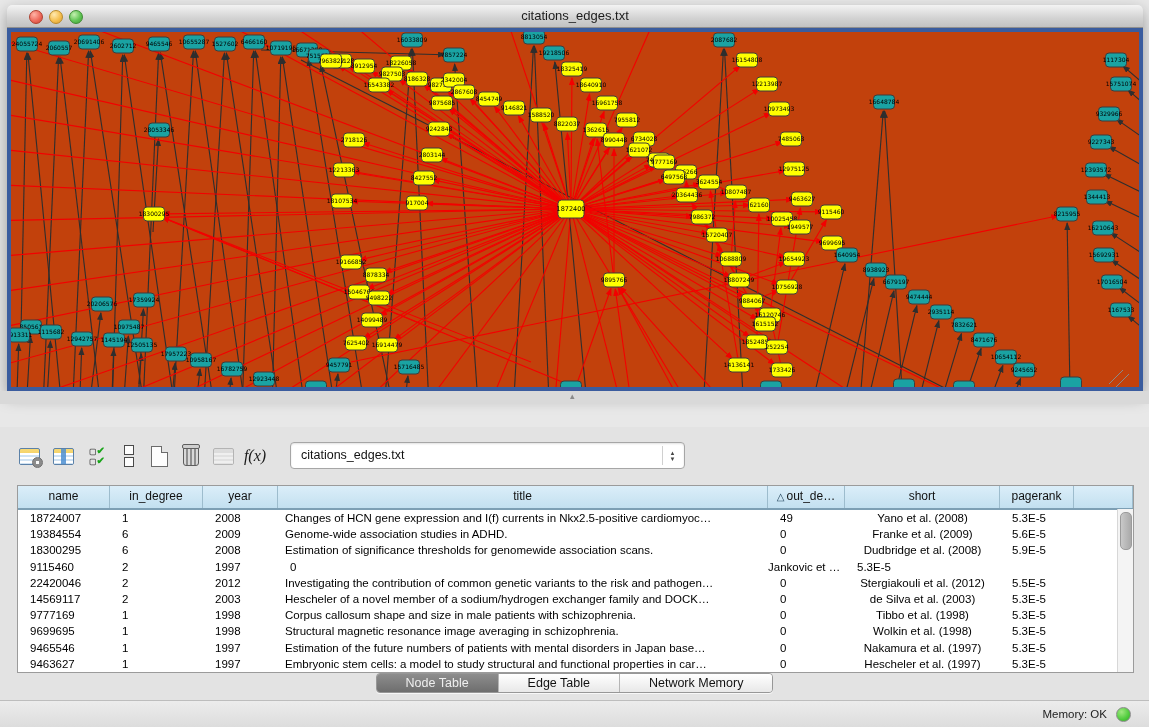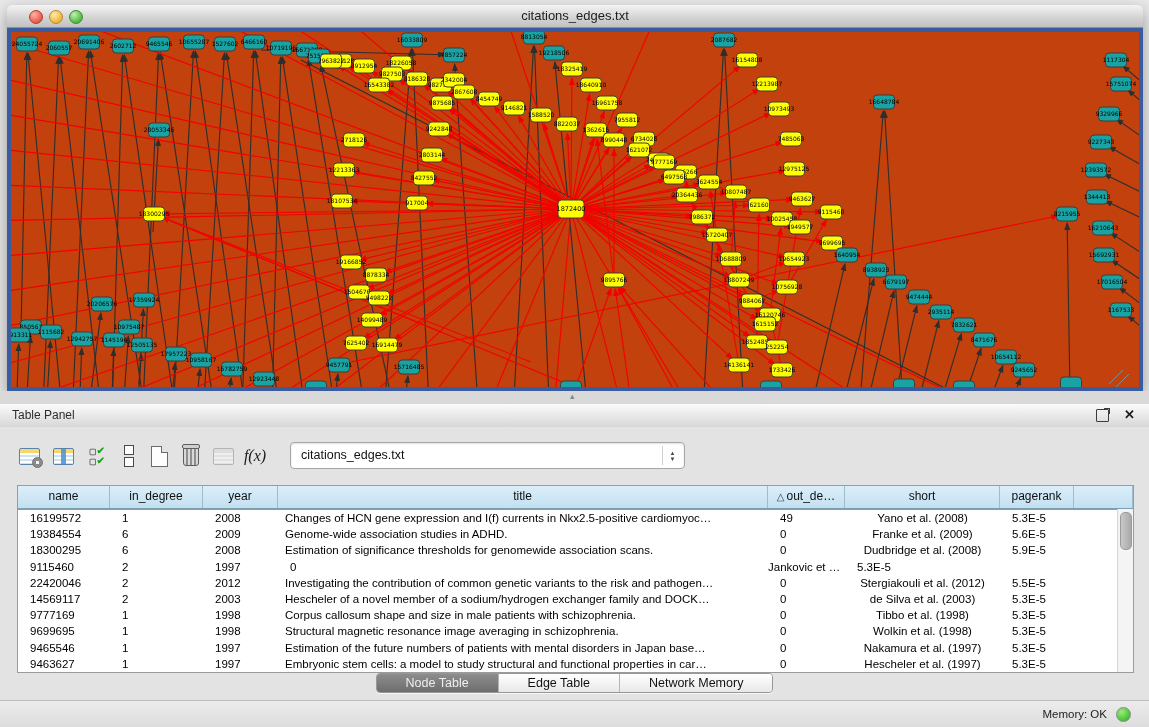--- a/index.html
+++ b/index.html
@@ -578,25 +578,20 @@
           <rect x="942.5" y="349" width="21" height="14" rx="3.5" fill="#1aa3a3" stroke="#3c3c3c" stroke-width="1"></rect>
           <rect x="1049.5" y="345" width="21" height="14" rx="3.5" fill="#1aa3a3" stroke="#3c3c3c" stroke-width="1"></rect>
         </svg>
     </div>
   </div>
 
   <div id="divider">
     <span id="grip">▴</span>
   </div>
 
-  <div id="panel-header">
-    <span id="panel-title">Table Panel</span>
-    <span id="float-icon"></span>
-    <span id="close-icon">✕</span>
-  </div>
 
   <div id="panel-body">
     <div id="toolbar">
       <div class="tbtn" style="left:16px">
         <span class="grid-ic">
             <span class="rows"></span>
             <span class="gear"></span>
           </span>
       </div>
       <div class="tbtn" style="left:50px">
@@ -643,21 +638,21 @@
           <div class="th"><span>in_degree</span></div>
           <div class="th"><span>year</span></div>
           <div class="th"><span>title</span></div>
           <div class="th"><span class="sort">△</span><span>out_de…</span></div>
           <div class="th"><span>short</span></div>
           <div class="th"><span>pagerank</span></div>
           <div class="th"></div>
         </div>
       <div id="tbody">
           <div class="tr">
-            <div class="td c-name">16199572</div>
+            <div class="td c-name">18724007</div>
             <div class="td c-indeg">1</div>
             <div class="td c-year">2008</div>
             <div class="td c-title">Changes of HCN gene expression and I(f) currents in Nkx2.5-positive cardiomyoc…</div>
             <div class="td c-out">49</div>
             <div class="td c-short">Yano et al. (2008)</div>
             <div class="td c-pagerank">5.3E-5</div>
           </div>
           <div class="tr">
             <div class="td c-name">19384554</div>
             <div class="td c-indeg">6</div>

